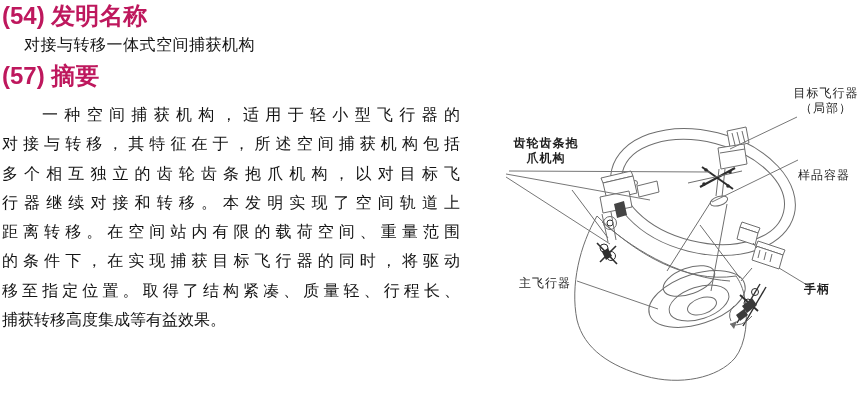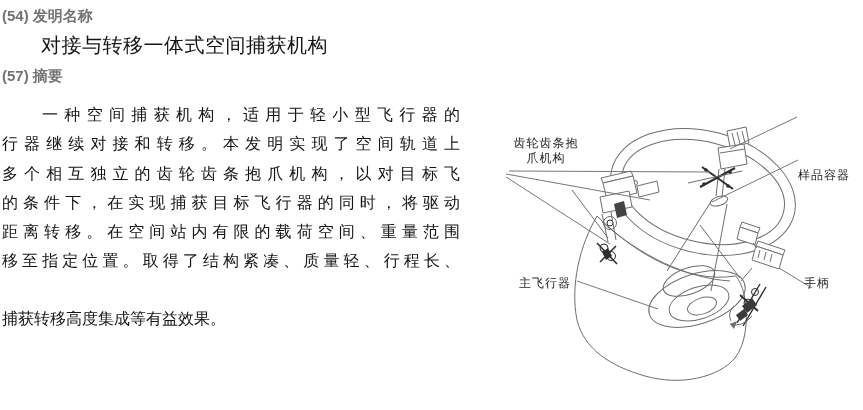--- a/index.html
+++ b/index.html
@@ -5,64 +5,65 @@
   html,body{margin:0;padding:0;background:#ffffff;}
   .page{
     position:relative;width:863px;height:410px;background:#ffffff;overflow:hidden;
     font-family:"Liberation Serif","DejaVu Serif",serif;color:#111;
   }
   
   .text-col{position:absolute;left:2px;top:0;width:462px;height:410px;}
   .heading{
     position:absolute;left:0;
     font-family:"Liberation Sans","DejaVu Sans",sans-serif;
-    font-weight:700;font-size:15px;line-height:24px;white-space:nowrap;color:#737373;
+    font-weight:700;font-size:24px;line-height:24px;white-space:nowrap;color:#be185d;
   }
   .h54{top:4px;}
   .h57{top:64px;}
   .title-line{
-    position:absolute;left:39px;top:33px;font-size:20px;line-height:24px;
+    position:absolute;left:22px;top:33px;font-size:16px;line-height:24px;
     white-space:nowrap;color:#141414;letter-spacing:0.5px;
   }
   .abstract{position:absolute;left:0;top:100px;width:458px;}
   .pline{
     font-size:16px;line-height:29.3px;height:29.3px;color:#141414;
     text-align:justify;text-align-last:justify;overflow:visible;white-space:normal;
   }
   .pline.indent{padding-left:40px;}
-  .pline.last{text-align:center;text-align-last:left;margin-top:28px;}
+  .pline.last{text-align:center;text-align-last:left;}
   
   .figure{position:absolute;left:490px;top:0;width:373px;height:410px;}
   .figure svg{position:absolute;left:0;top:0;}
   .fig-label{
     position:absolute;font-size:12px;line-height:15px;color:#1e1e1e;
     letter-spacing:1px;text-align:center;white-space:nowrap;
     font-family:"Liberation Serif","DejaVu Serif",serif;
   }
-  .lbl-gear{left:16px;top:136px;width:80px;}
+  .lbl-gear{left:16px;top:136px;width:80px;font-weight:bold;}
   .lbl-target{left:301px;top:86px;width:70px;}
   .lbl-sample{left:308px;top:148px;margin-top:20px;}
   .lbl-main{left:29px;top:268px;margin-top:8px;}
-  .lbl-handle{left:314px;top:276px;}
+  .lbl-handle{left:314px;top:282px;font-weight:bold;}
 </style>
 </head>
 <body>
 
 <div class="page">
 
   <div class="text-col">
     <div class="heading h54">(54) 发明名称</div>
     <div class="title-line">对接与转移一体式空间捕获机构</div>
     <div class="heading h57">(57) 摘要</div>
     <div class="abstract">
       <div class="pline indent">一种空间捕获机构，适用于轻小型飞行器的</div>
+      <div class="pline">对接与转移，其特征在于，所述空间捕获机构包括</div>
+      <div class="pline">多个相互独立的齿轮齿条抱爪机构，以对目标飞</div>
       <div class="pline">行器继续对接和转移。本发明实现了空间轨道上</div>
-      <div class="pline">多个相互独立的齿轮齿条抱爪机构，以对目标飞</div>
+      <div class="pline">距离转移。在空间站内有限的载荷空间、重量范围</div>
       <div class="pline">的条件下，在实现捕获目标飞行器的同时，将驱动</div>
-      <div class="pline">距离转移。在空间站内有限的载荷空间、重量范围</div>
       <div class="pline">移至指定位置。取得了结构紧凑、质量轻、行程长、</div>
       <div class="pline last">捕获转移高度集成等有益效果。</div>
     </div>
   </div>
 
   <div class="figure">
     <svg width="373" height="410" viewBox="0 0 373 410" fill="none" stroke="#6e6e6e" stroke-width="1">
 
       <g>
         <ellipse cx="213" cy="192" rx="94" ry="61" transform="rotate(14 213 192)"></ellipse>
@@ -163,17 +164,21 @@
         <line x1="16" y1="177" x2="120" y2="244"></line>
         <line x1="87" y1="281" x2="168" y2="309"></line>
         <line x1="322" y1="288" x2="289" y2="268"></line>
       </g>
     </svg>
 
     <div class="fig-label lbl-gear">
       <div>齿轮齿条抱</div>
       <div>爪机构</div>
     </div>
+    <div class="fig-label lbl-target">
+      <div>目标飞行器</div>
+      <div>（局部）</div>
+    </div>
     <div class="fig-label lbl-sample">样品容器</div>
     <div class="fig-label lbl-main">主飞行器</div>
     <div class="fig-label lbl-handle">手柄</div>
   </div>
 </div>
 
 </body></html>

